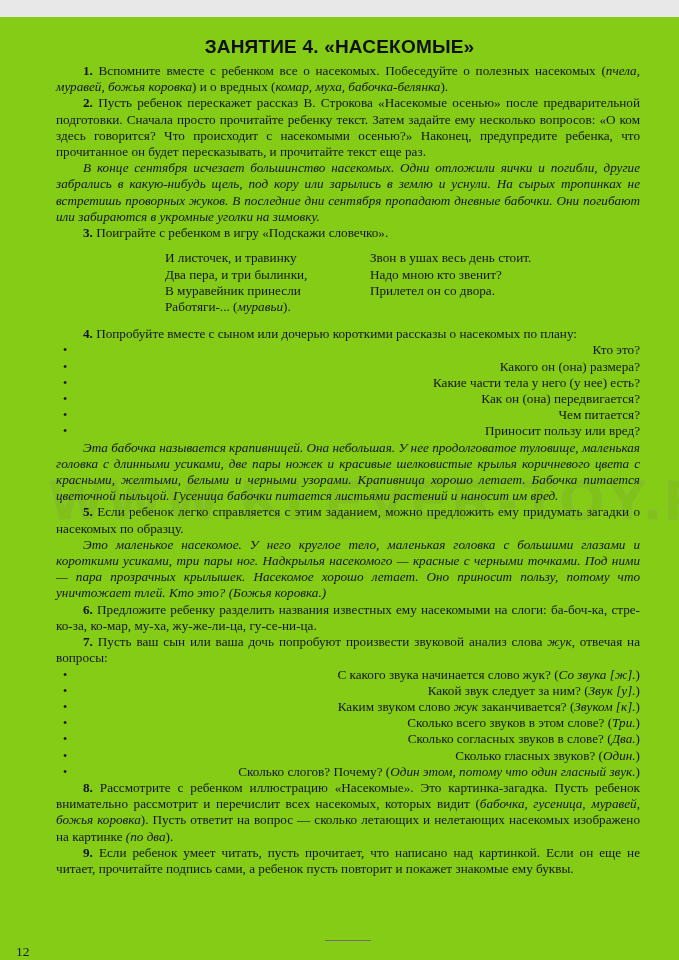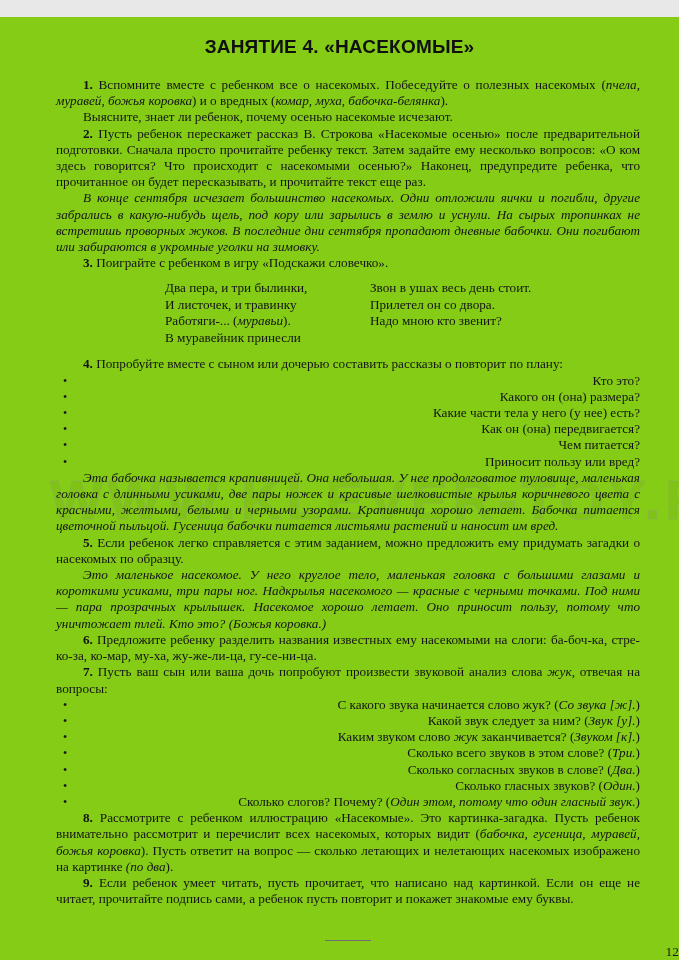--- a/index.html
+++ b/index.html
@@ -39,21 +39,21 @@
     font-size: 56px;
     letter-spacing: 5px;
     white-space: nowrap;
     color: rgba(0,0,0,0.035);
     -webkit-text-stroke: 1.2px rgba(150,150,150,0.30);
     z-index: 0;
     user-select: none;
   }
   .content {
     position: absolute;
-    top: 60px;
+    top: 46px;
     left: 56px;
     width: 584px;
     font-size: 13.2px;
     line-height: 16.2px;
     text-align: justify;
     z-index: 1;
   }
   .para {
     margin: 0;
     text-indent: 27px;
@@ -85,21 +85,21 @@
     position: absolute;
     left: 314px;
     top: 0;
   }
   .poem-line { white-space: nowrap; }
   .page-footer {
     position: absolute;
     top: 923px;
     left: 16px;
     right: 0;
-    text-align: right;
+    text-align: left;
     z-index: 1;
   }
   .footer-rule {
     width: 46px;
     height: 0;
     border-top: 1.5px solid #707070;
     margin: 0 auto 3px auto;
   }
   .page-number {
     font-size: 13.5px;
@@ -107,38 +107,37 @@
   }
 </style>
 </head>
 <body>
 
 <div class="page">
   <div class="page-title">ЗАНЯТИЕ 4. «НАСЕКОМЫЕ»</div>
   <div class="watermark">WWW.KLEVER-TOY.RU</div>
   <div class="content" id="doc-blocks">
       <p class="para"><span class="bd">1. </span><span>Вспомните вместе с ребенком все о насекомых. Побеседуйте о полезных насекомых (</span><span class="it ">пчела, муравей, божья коровка</span><span>) и о вредных (</span><span class="it ">комар, муха, бабочка-белянка</span><span>).</span></p>
-      <p class="para"><span>Выясните, знает ли ребенок, почему осенью насекомые исчезают.</span></p>
       <p class="para"><span class="bd">2. </span><span>Пусть ребенок перескажет рассказ В. Строкова «Насекомые осенью» после предварительной подготовки. Сначала просто прочитайте ребенку текст. Затем задайте ему несколько вопросов: «О ком здесь говорится? Что происходит с насекомыми осенью?» Наконец, предупредите ребенка, что прочитанное он будет пересказывать, и прочитайте текст еще раз.</span></p>
       <p class="para"><span class="it ">В конце сентября исчезает большинство насекомых. Одни отложили яички и погибли, другие забрались в какую-нибудь щель, под кору или зарылись в землю и уснули. На сырых тропинках не встретишь проворных жуков. В последние дни сентября пропадают дневные бабочки. Они погибают или забираются в укромные уголки на зимовку.</span></p>
       <p class="para"><span class="bd">3. </span><span>Поиграйте с ребенком в игру «Подскажи словечко».</span></p>
       <div class="poem-wrap">
         <div class="poem-col left">
+          <div class="poem-line"><span>И листочек, и травинку</span></div>
           <div class="poem-line"><span>Два пера, и три былинки,</span></div>
-          <div class="poem-line"><span>И листочек, и травинку</span></div>
+          <div class="poem-line"><span>В муравейник принесли</span></div>
           <div class="poem-line"><span>Работяги-... (</span><span class="it ">муравьи</span><span>).</span></div>
-          <div class="poem-line"><span>В муравейник принесли</span></div>
         </div>
         <div class="poem-col right">
           <div class="poem-line"><span>Звон в ушах весь день стоит.</span></div>
+          <div class="poem-line"><span>Надо мною кто звенит?</span></div>
           <div class="poem-line"><span>Прилетел он со двора.</span></div>
-          <div class="poem-line"><span>Надо мною кто звенит?</span></div>
         </div>
       </div>
-      <p class="para"><span class="bd">4. </span><span>Попробуйте вместе с сыном или дочерью составить рассказы о повторит по плану:</span></p>
+      <p class="para"><span class="bd">4. </span><span>Попробуйте вместе с сыном или дочерью короткими рассказы о насекомых по плану:</span></p>
       <div class="bullet-row">
         <span class="bullet-marker">•</span>
         <span class="bullet-text"><span>Кто это?</span></span>
       </div>
       <div class="bullet-row">
         <span class="bullet-marker">•</span>
         <span class="bullet-text"><span>Какого он (она) размера?</span></span>
       </div>
       <div class="bullet-row">
         <span class="bullet-marker">•</span>

